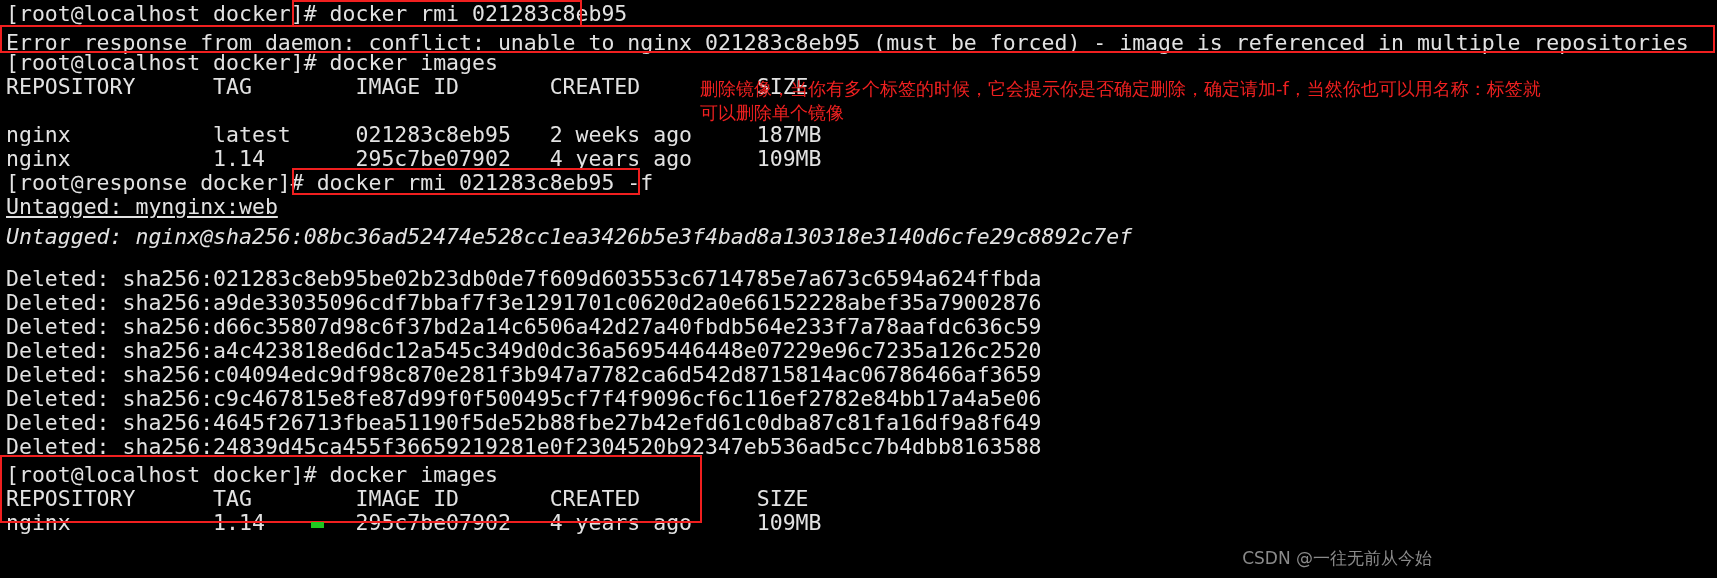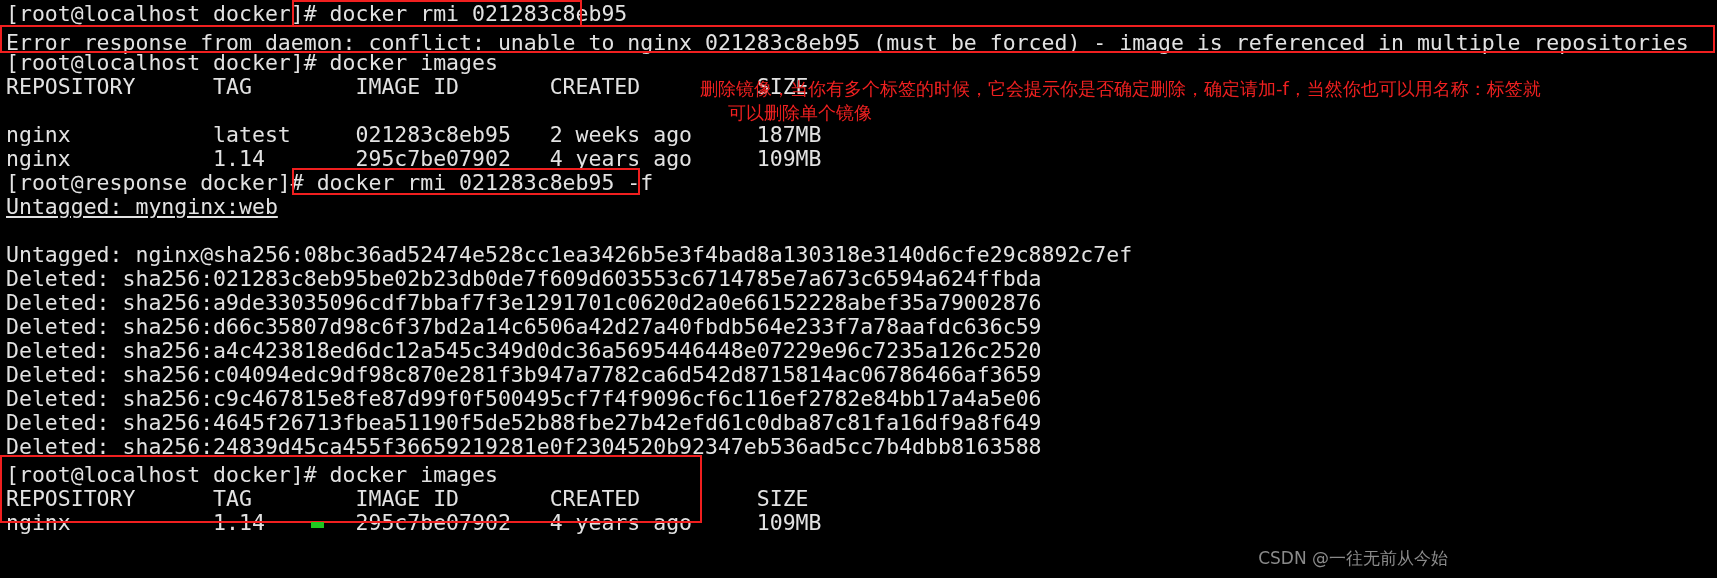--- a/index.html
+++ b/index.html
@@ -55,56 +55,56 @@
 
   
   .cursor {
     position: absolute;
     background: #1fc81f;
   }
 
   
   .watermark {
     position: absolute;
-    right: 14px;
+    right: 30px;
     bottom: 8px;
     color: #8a8a8a;
     font-size: 17px;
     font-family: "DejaVu Sans", "Liberation Sans", sans-serif;
     white-space: pre;
   }
 </style>
 </head>
 <body>
 
 <div id="terminal">
 
   <div class="line" style="top:-1px;">[root@localhost docker]# docker rmi 021283c8eb95</div>
   <div class="line" style="top:28px;">Error response from daemon: conflict: unable to nginx 021283c8eb95 (must be forced) - image is referenced in multiple repositories</div>
   <div class="line" style="top:48px;">[root@localhost docker]# docker images</div>
   <div class="line" style="top:72px;">REPOSITORY      TAG        IMAGE ID       CREATED         SIZE</div>
   <div class="line" style="top:120px;">nginx           latest     021283c8eb95   2 weeks ago     187MB</div>
   <div class="line" style="top:144px;">nginx           1.14       295c7be07902   4 years ago     109MB</div>
   <div class="line" style="top:168px;">[root@response docker]# docker rmi 021283c8eb95 -f</div>
   <div class="line" style="top:192px;text-decoration:underline;">Untagged: mynginx:web</div>
-  <div class="line" style="top:240px;">Untagged: nginx@sha256:08bc36ad52474e528cc1ea3426b5e3f4bad8a130318e3140d6cfe29c8892c7ef</div>
+  <div class="line" style="top:222px;font-style:italic;">Untagged: nginx@sha256:08bc36ad52474e528cc1ea3426b5e3f4bad8a130318e3140d6cfe29c8892c7ef</div>
   <div class="line" style="top:264px;">Deleted: sha256:021283c8eb95be02b23db0de7f609d603553c6714785e7a673c6594a624ffbda</div>
   <div class="line" style="top:288px;">Deleted: sha256:a9de33035096cdf7bbaf7f3e1291701c0620d2a0e66152228abef35a79002876</div>
   <div class="line" style="top:312px;">Deleted: sha256:d66c35807d98c6f37bd2a14c6506a42d27a40fbdb564e233f7a78aafdc636c59</div>
   <div class="line" style="top:336px;">Deleted: sha256:a4c423818ed6dc12a545c349d0dc36a5695446448e07229e96c7235a126c2520</div>
   <div class="line" style="top:360px;">Deleted: sha256:c04094edc9df98c870e281f3b947a7782ca6d542d8715814ac06786466af3659</div>
   <div class="line" style="top:384px;">Deleted: sha256:c9c467815e8fe87d99f0f500495cf7f4f9096cf6c116ef2782e84bb17a4a5e06</div>
   <div class="line" style="top:408px;">Deleted: sha256:4645f26713fbea51190f5de52b88fbe27b42efd61c0dba87c81fa16df9a8f649</div>
   <div class="line" style="top:432px;">Deleted: sha256:24839d45ca455f36659219281e0f2304520b92347eb536ad5cc7b4dbb8163588</div>
   <div class="line" style="top:460px;">[root@localhost docker]# docker images</div>
   <div class="line" style="top:484px;">REPOSITORY      TAG        IMAGE ID       CREATED         SIZE</div>
   <div class="line" style="top:508px;">nginx           1.14       295c7be07902   4 years ago     109MB</div>
 
   <div class="note" style="left:700px; top:76px;">删除镜像，当你有多个标签的时候，它会提示你是否确定删除，确定请加-f，当然你也可以用名称：标签就</div>
-  <div class="note" style="left:700px; top:100px;margin-left:28px;">可以删除单个镜像</div>
+  <div class="note" style="left:700px; top:100px;">可以删除单个镜像</div>
 
   <div class="redbox" style="left:292px; top:0px;   width:290px;  height:27px;"></div>
   <div class="redbox" style="left:0px;   top:25px;  width:1715px; height:28px;"></div>
   <div class="redbox" style="left:292px; top:168px; width:348px;  height:27px;"></div>
   <div class="redbox" style="left:0px;   top:455px; width:702px;  height:68px;"></div>
 
   <div class="cursor" style="left:311px; top:522px; width:13px; height:6px;"></div>
 
   <div class="watermark">CSDN @一往无前从今始</div>
 

